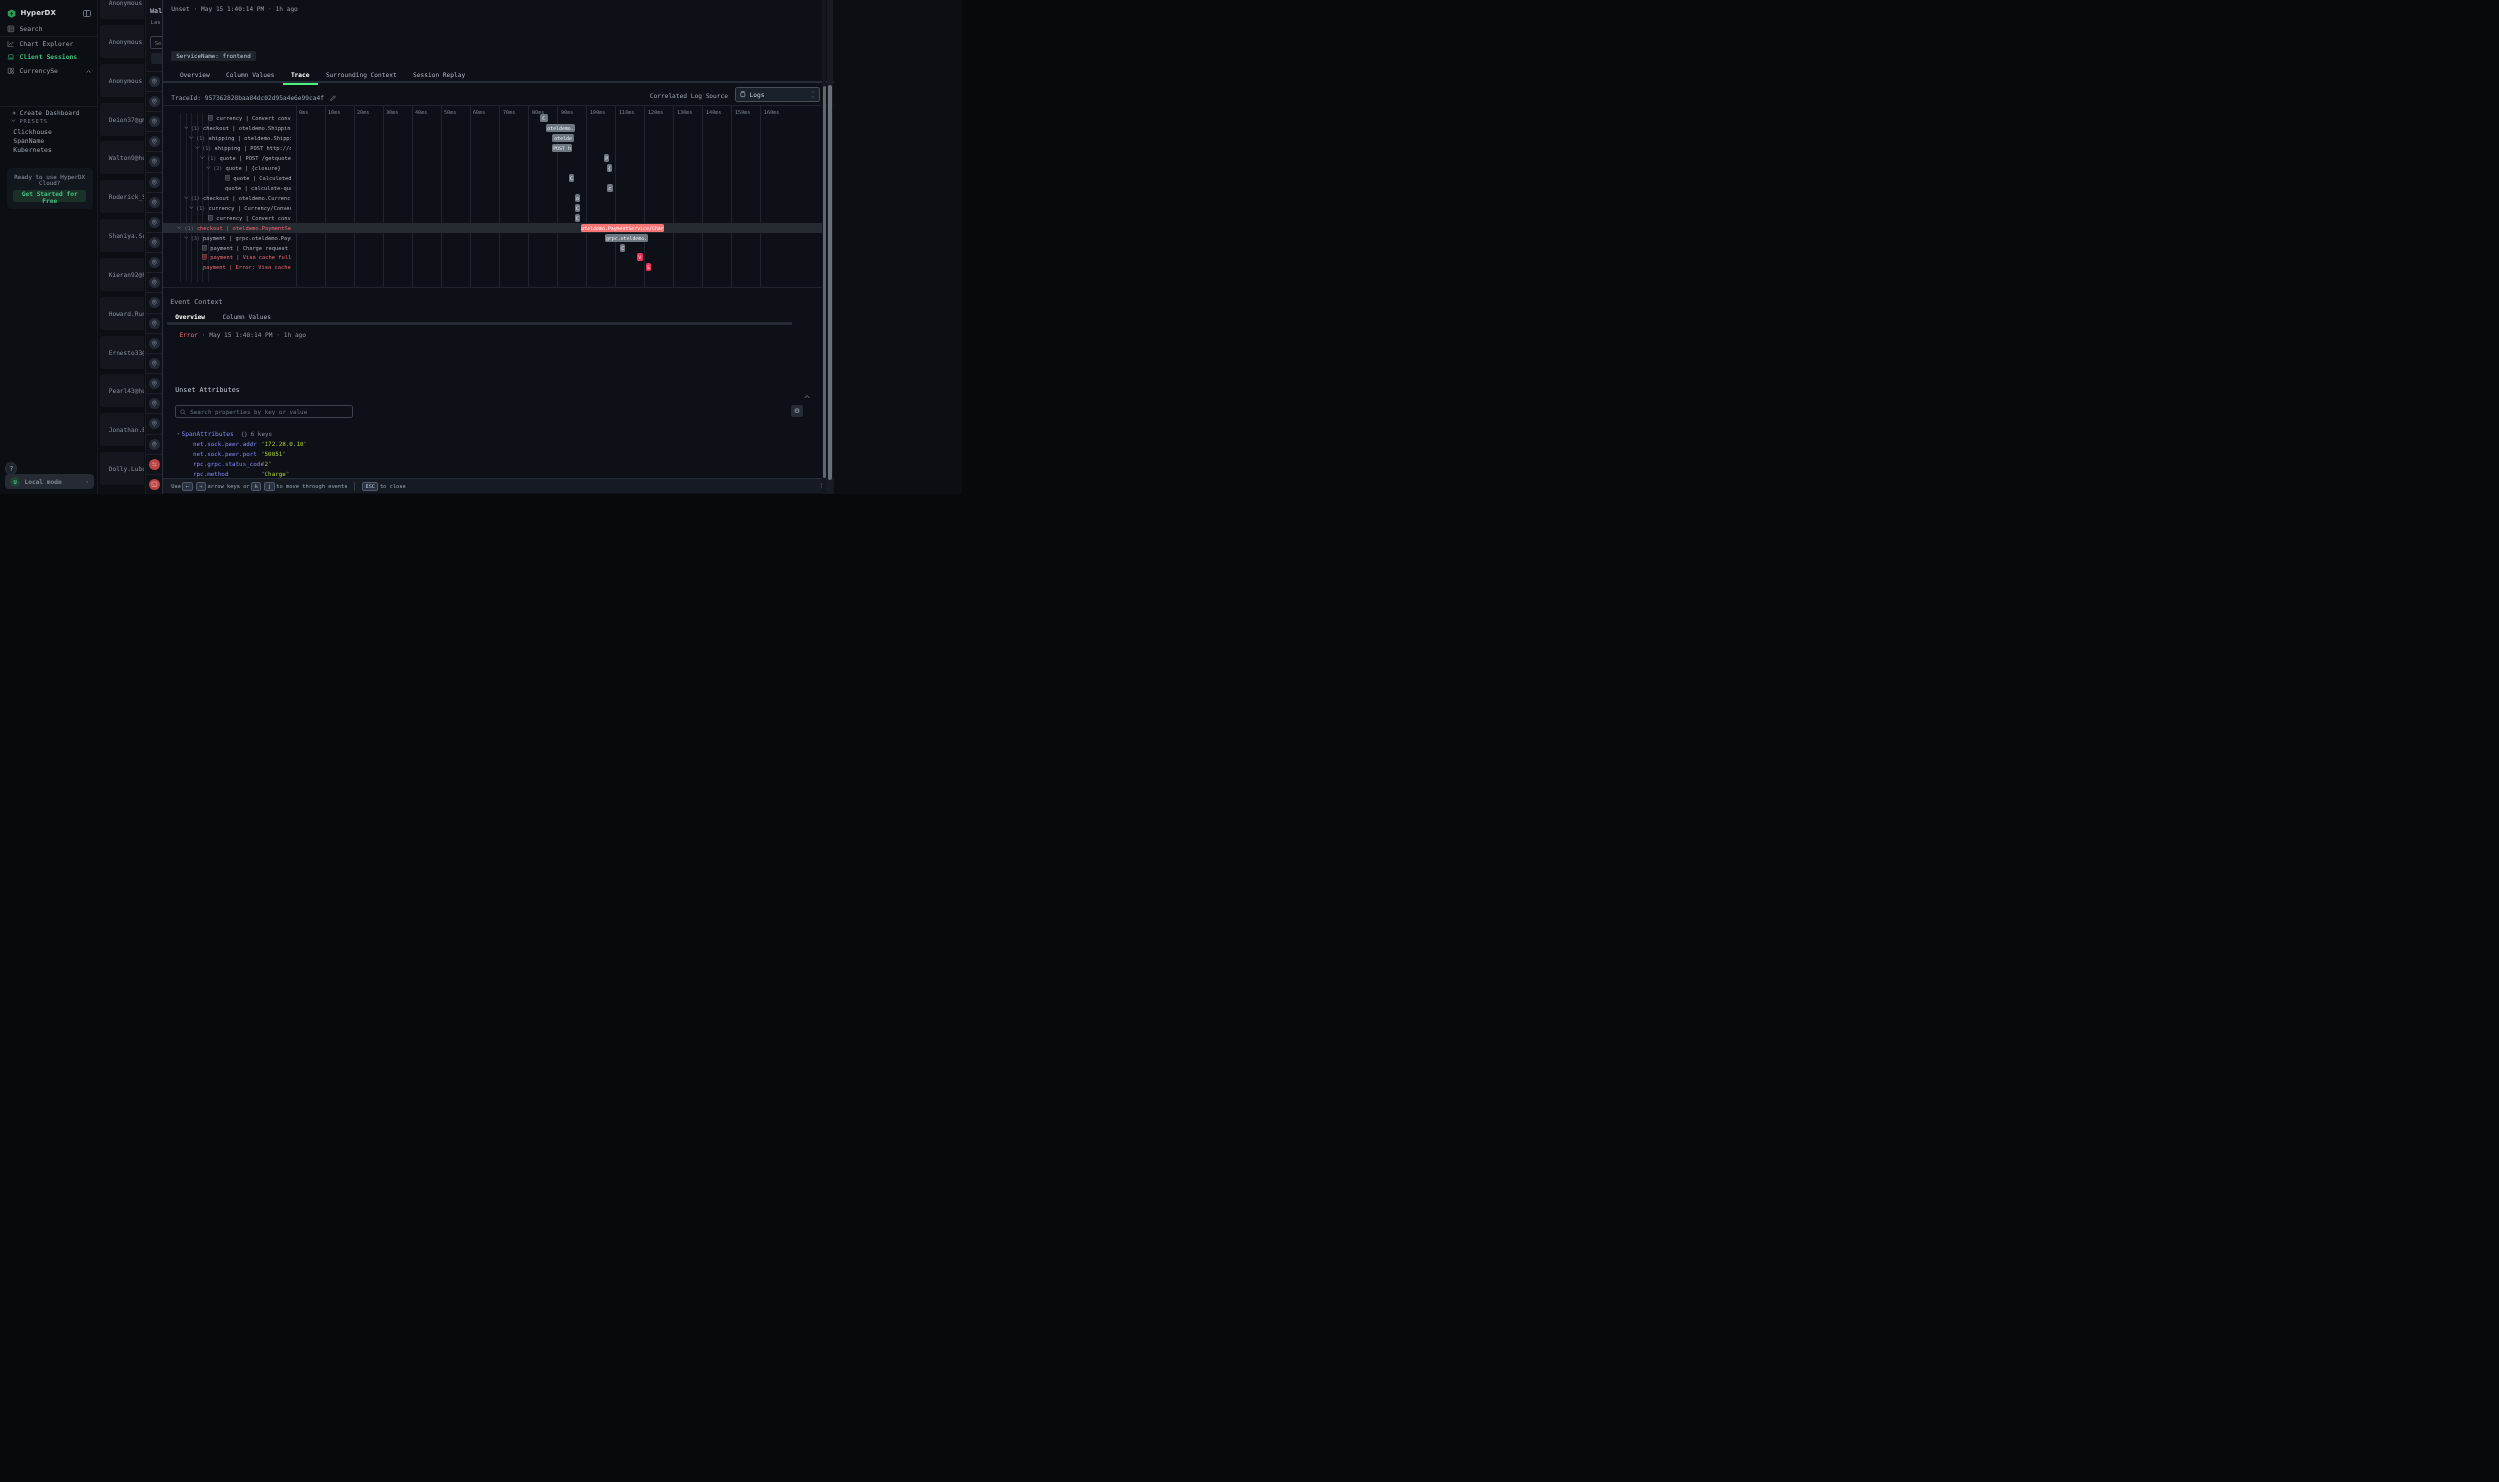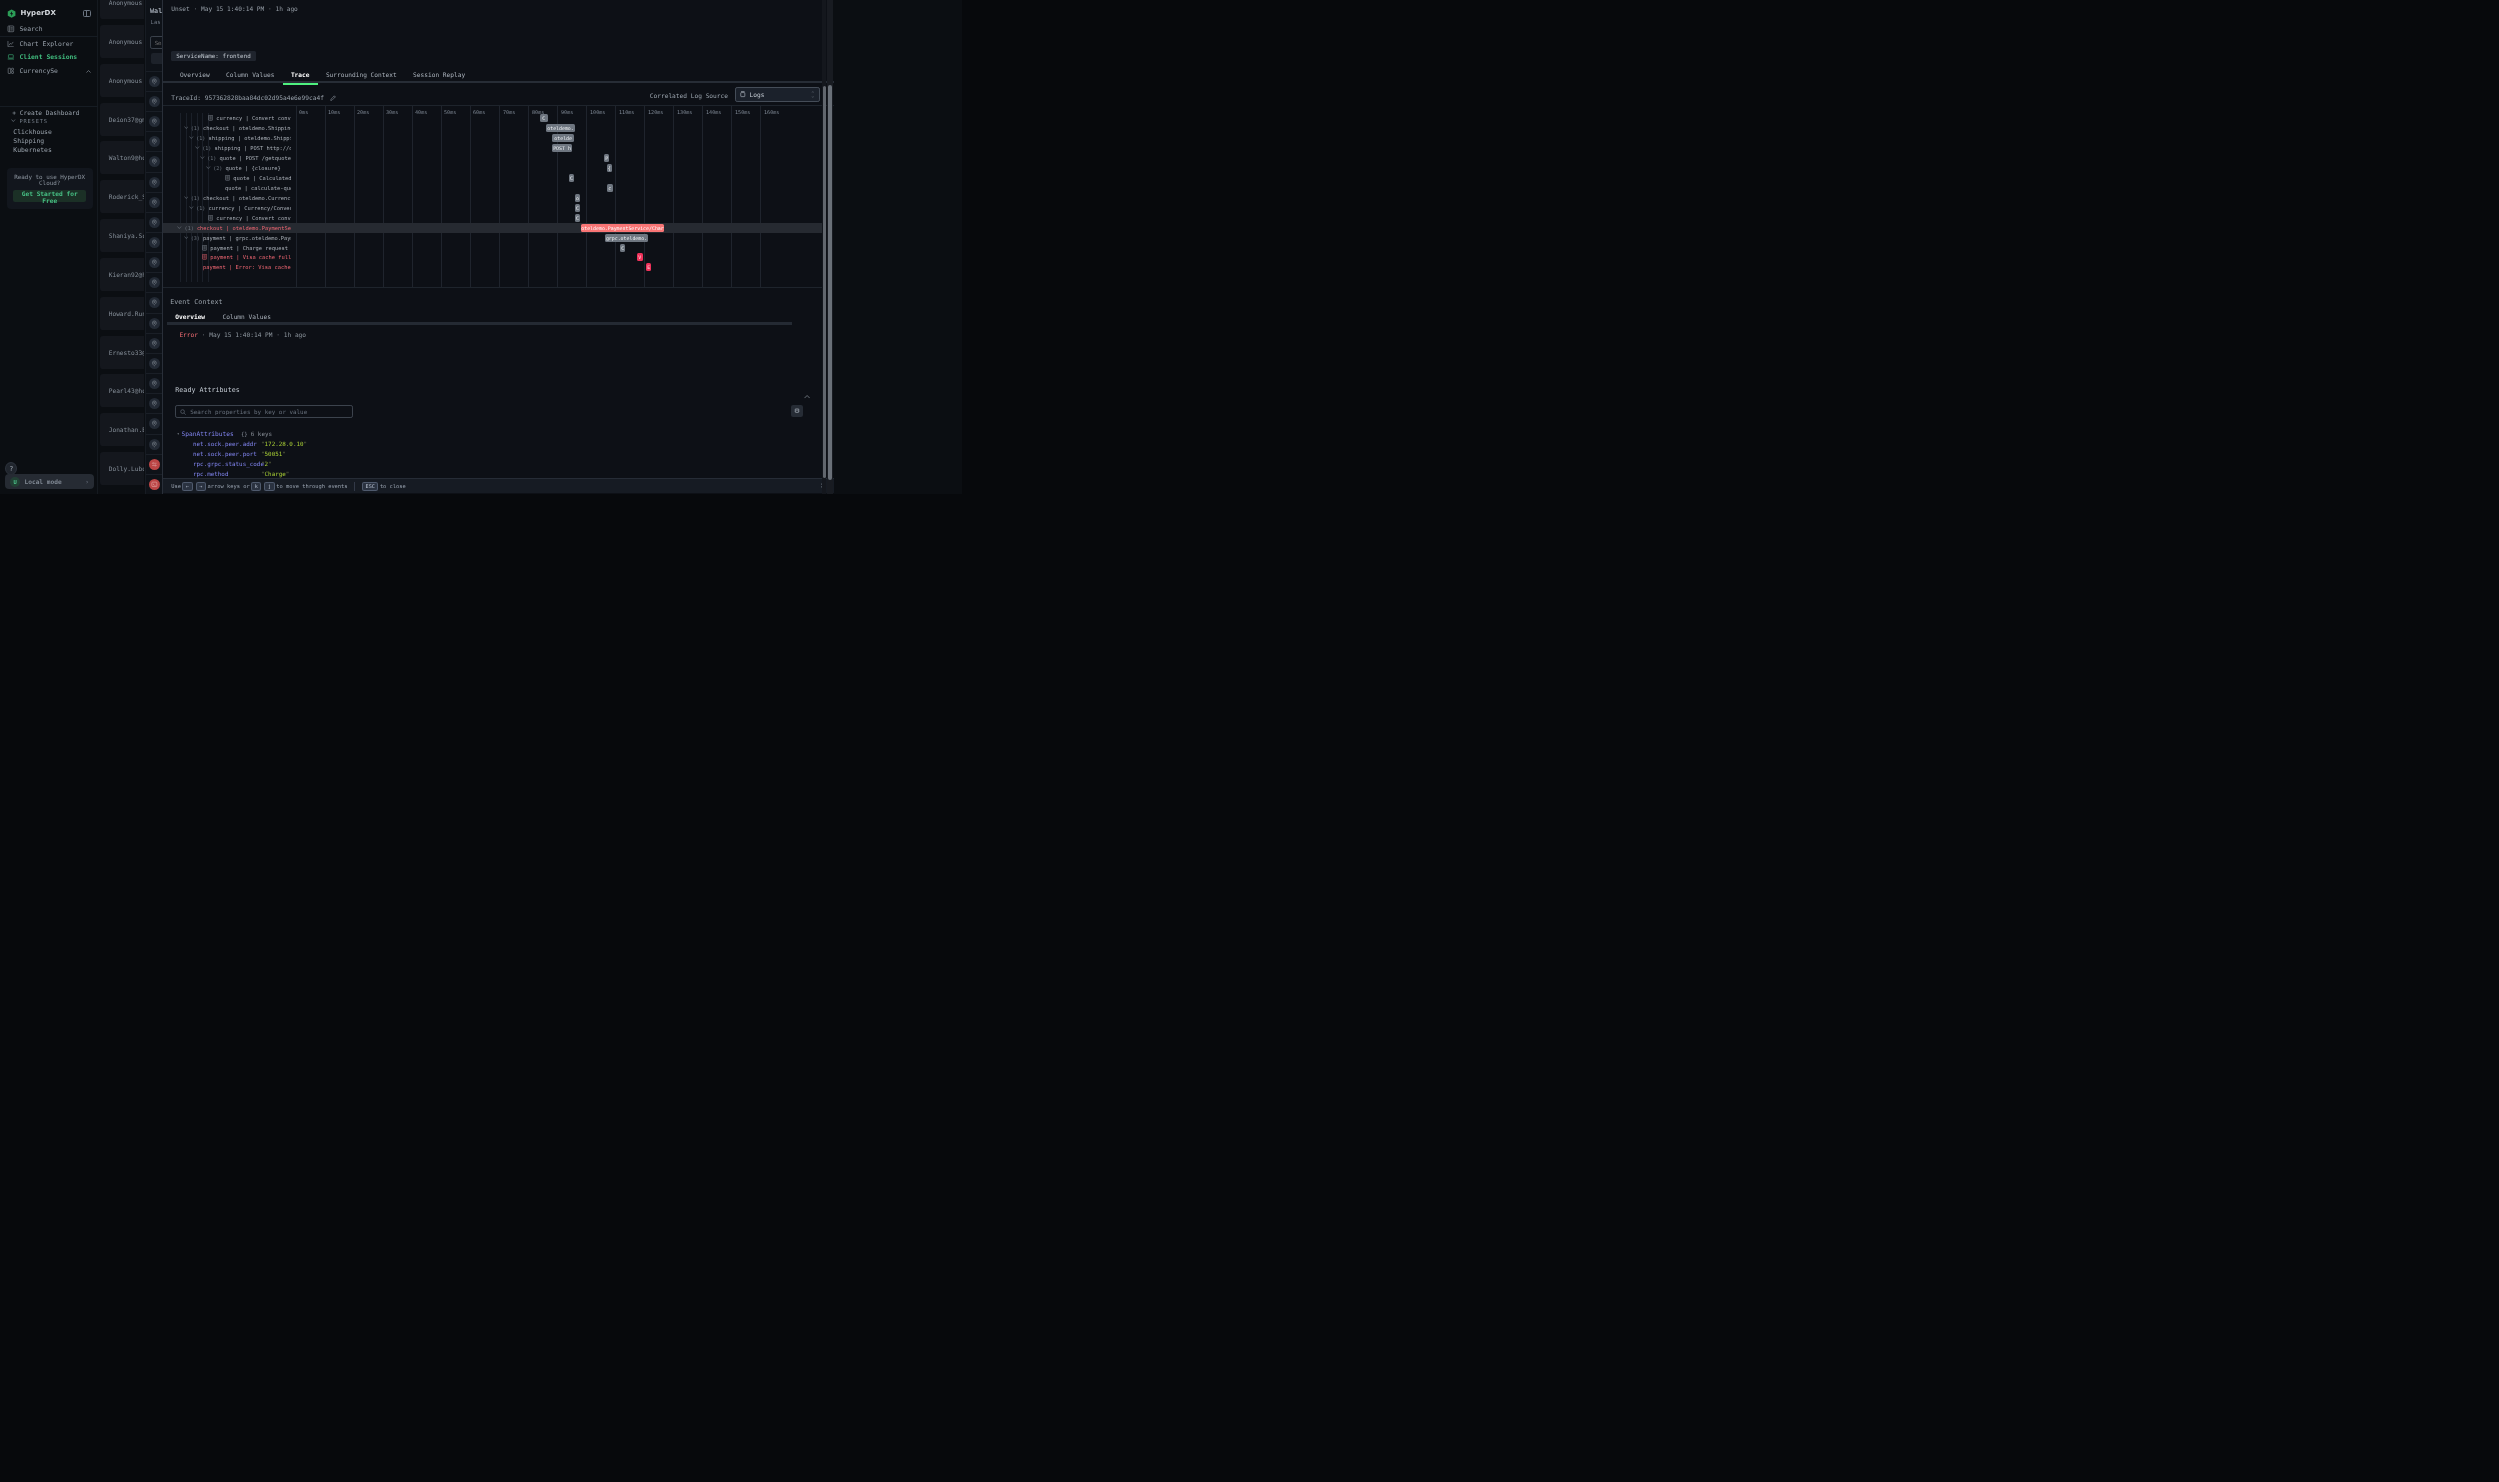--- a/index.html
+++ b/index.html
@@ -176,21 +176,21 @@
     <div class="side-div" style="top:106px"></div>
     <button class="create-dash">+ Create Dashboard</button>
     <div class="presets-row">
       <svg width="4.6" height="3.1" viewBox="0 0 9 6">
           <polyline points="1,1 4.5,5 8,1" fill="none" stroke="#757e89" stroke-width="1.3"></polyline>
         </svg>
       <span>PRESETS</span>
     </div>
     <div id="preset-items">
         <div class="preset-item" style="top: 128px;">Clickhouse</div>
-        <div class="preset-item" style="top: 137px;">Shipping</div>
+        <div class="preset-item" style="top: 137px;">SpanName</div>
         <div class="preset-item" style="top: 146px;">Kubernetes</div>
       </div>
     <div class="cloud-card">
       <div class="cloud-line l1">Ready to use HyperDX</div>
       <div class="cloud-line">Cloud?</div>
       <button class="cloud-btn">Get Started for Free</button>
     </div>
     <button class="help-fab">?</button>
     <div class="user-pill">
       <div class="user-avatar">U</div>
@@ -683,21 +683,21 @@
       </div>
 
     <div class="ed-heading">Event Context</div>
     <div class="ed-tabs" id="ed-tabs">
         <div class="ed-tab active">Overview</div>
         <div class="ed-tab">Column Values</div>
       </div>
     <div class="ed-track"></div>
     <div class="ed-status"><span class="err">Error</span><span> · May 15 1:40:14 PM · 1h ago</span></div>
 
-    <div class="sa-heading">Ready Attributes</div>
+    <div class="sa-heading">Unset Attributes</div>
     <button class="sa-collapse">
       <svg width="6.2" height="3.6" viewBox="0 0 12 7">
           <polyline points="1,6 6,1 11,6" fill="none" stroke="#8b949e" stroke-width="1.4"></polyline>
         </svg>
     </button>
     <div class="sa-search">
       <svg width="6.2" height="6.2" viewBox="0 0 12 12">
           <circle cx="5" cy="5" r="3.6" fill="none" stroke="#67707c" stroke-width="1.2"></circle>
           <line x1="8" y1="8" x2="11" y2="11" stroke="#67707c" stroke-width="1.2"></line>
         </svg>

